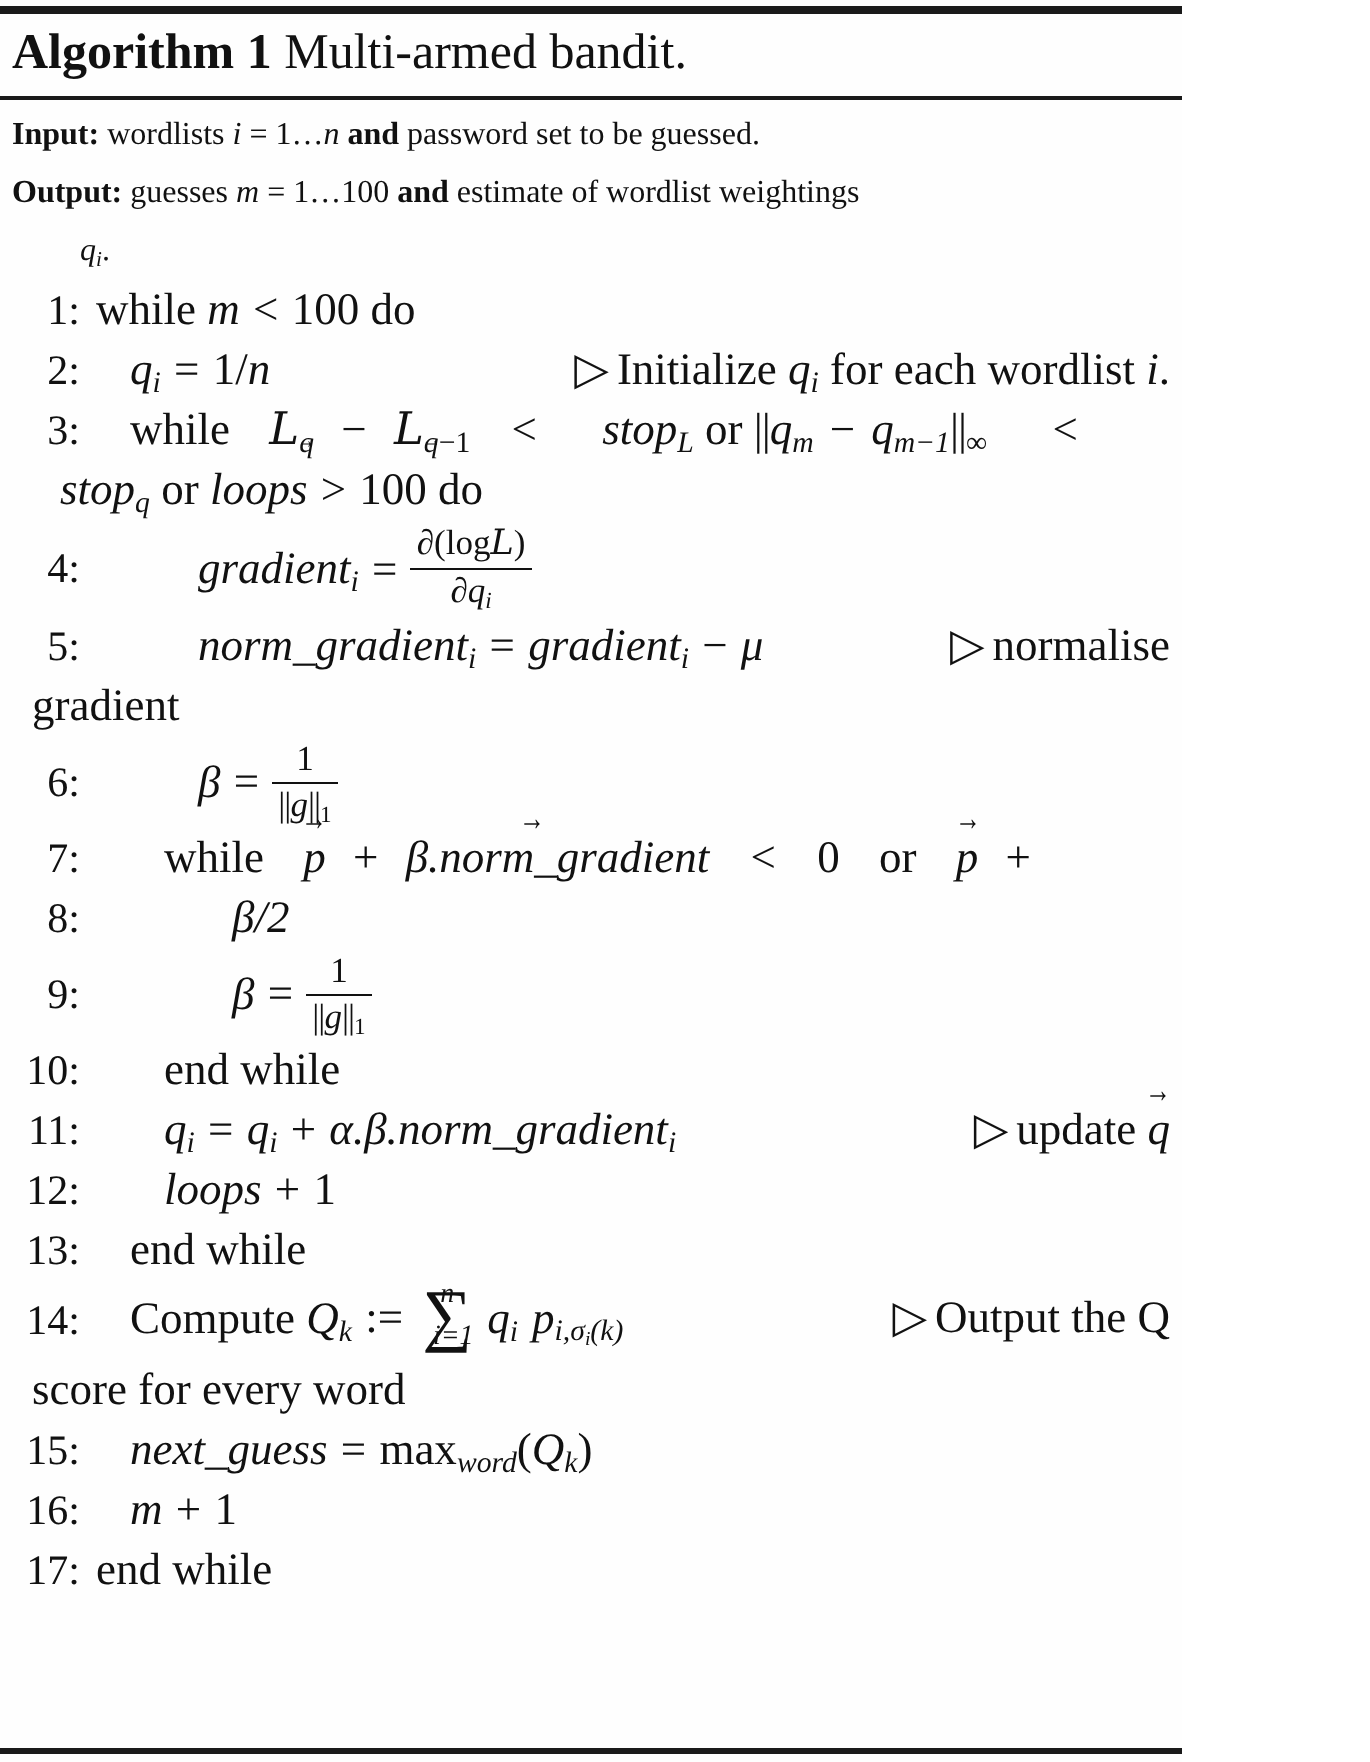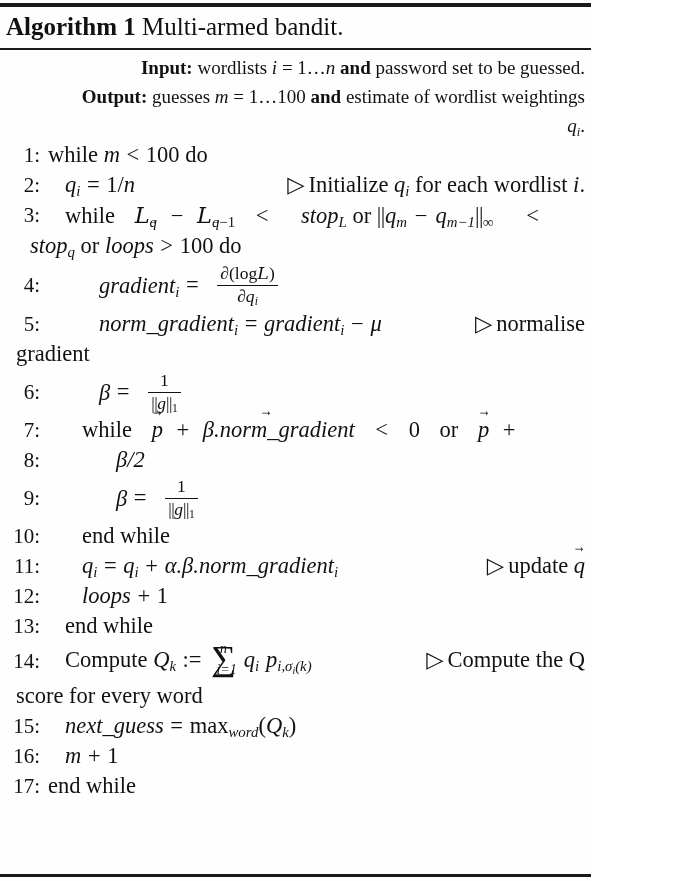--- a/index.html
+++ b/index.html
@@ -31,24 +31,23 @@
   .caption {
     font-size: 25px;
     line-height: 34px;
     padding: 3px 8px 2px 6px;
     white-space: nowrap;
   }
   .caption .kw { font-weight: bold; }
 
   .io-block { padding: 3px 6px 0 6px; }
   .io-line {
-    font-size: 19px;
+    font-size: 16px;
     line-height: 29px;
     white-space: normal;
-    text-align: right;
   }
   .io-line .kw { font-weight: bold; }
   .io-cont { padding-left: 34px; }
 
   .body-block { padding: 0 6px 0 6px; }
 
   .row {
     display: flex;
     align-items: flex-start;
     font-size: 22.5px;
@@ -100,21 +99,21 @@
   sub { vertical-align: -0.28em; }
   sub.rm, sup.rm { font-style: normal; }
 
   
   .frac {
     display: inline-block;
     vertical-align: -0.52em;
     text-align: center;
     font-size: 78%;
     line-height: 1.12;
-    margin: 0 12px;
+    margin: 0 0;
   }
   .frac .nu { display: block; padding: 0 3px 1px 3px; }
   .frac .de { display: block; border-top: 1.4px solid #111; padding: 1px 3px 0 3px; }
 
   
   .vec {
     display: inline-block;
     position: relative;
     font-style: italic;
   }
@@ -344,21 +343,21 @@
     </div>
 
     <div class="row">
       <span class="num">13:</span>
       <span class="content ind1 kw">end while</span>
     </div>
 
     <div class="row" style="min-height:40px;align-items:center">
       <span class="num">14:</span>
       <span class="content ind1">
-        <span class="cmt"><span class="tri">▷</span><span>Compute the Q</span></span>
+        <span class="cmt"><span class="tri">▷</span><span>Output the Q</span></span>
         <span class="rm">Compute</span>
         <span class="mi">Q</span><sub>k</sub>
         <span class="op">:=</span>
         <span class="sum">
           <span class="lim-top">n</span>
           <span class="sig">∑</span>
           <span class="lim-bot">i=1</span>
         </span>
         <span class="mi">q</span><sub>i</sub><span class="spc-s"></span><span class="mi">p</span><sub><span>i,σ</span><sub>i</sub><span>(k)</span></sub>
       </span>

